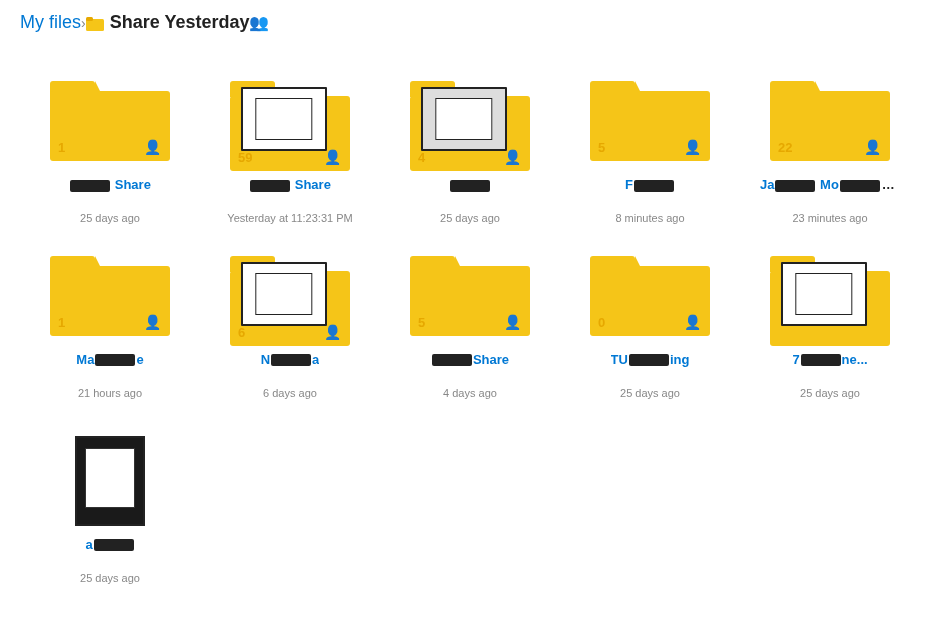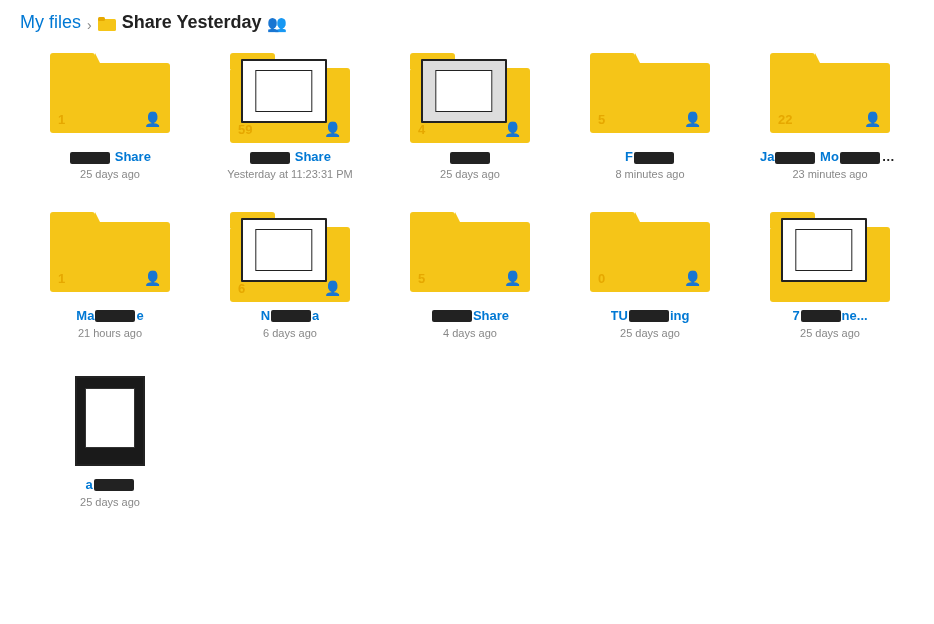--- a/index.html
+++ b/index.html
@@ -8,25 +8,24 @@
       background: #fff;
       color: #333;
       width: 934px;
       min-height: 624px;
       padding: 12px 20px;
     }
 
     
     .breadcrumb {
       display: flex;
-      align-items: flex-end;
-      gap: 6px;
+      align-items: center;
       font-size: 18px;
       font-weight: 400;
-      margin-bottom: 12px;
+      margin-bottom: 40px;
       color: #222;
     }
     .breadcrumb .my-files-link {
       color: #0078d4;
       cursor: pointer;
       text-decoration: none;
     }
     .breadcrumb .chevron {
       color: #888;
       font-size: 14px;
@@ -181,21 +180,21 @@
       border-radius: 2px;
       min-width: 40px;
       height: 12px;
       vertical-align: middle;
       margin: 0 1px;
     }
     .file-date {
       font-size: 11px;
       color: #888;
       text-align: center;
-      margin-top: 2px;
+      margin-top: 18px;
     }
 
     
     .preview-aerial { background: linear-gradient(135deg, #4a7c4e 30%, #8ab87a 60%, #c8a850 90%); }
     .preview-map { background: linear-gradient(135deg, #2a6e2a 20%, #3a9a3a 50%, #1a4a7a 80%); }
     .preview-dark-aerial { background: linear-gradient(135deg, #2a3a2a 30%, #4a5a3a 60%, #6a7a5a 90%); }
 
     
     .white-box-preview {
       position: absolute;

